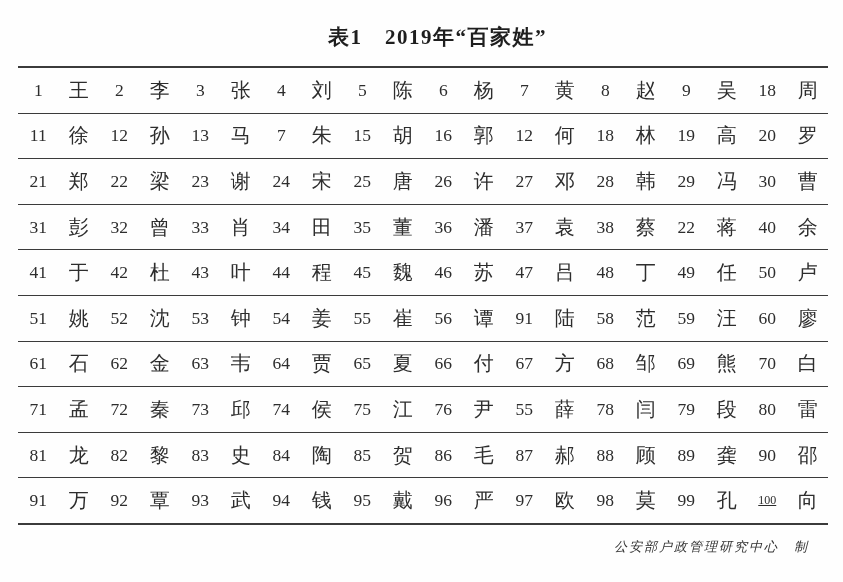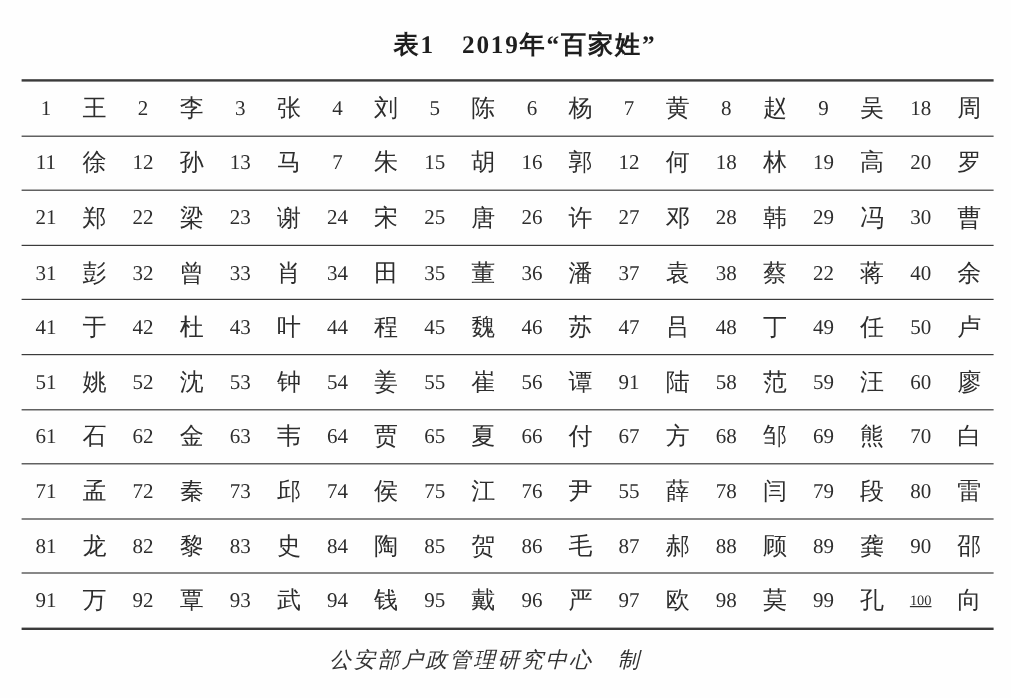--- a/index.html
+++ b/index.html
@@ -52,23 +52,23 @@
     font-size: 12px;
     text-decoration: underline;
   }
   .surname {
     text-align: center;
     font-size: 20px;
     color: #2d2d2d;
     letter-spacing: 0;
   }
   .credit {
-    text-align: center;
+    text-align: right;
     padding: 13px 34px 0 0;
-    font-size: 18px;
+    font-size: 13px;
     font-style: italic;
     letter-spacing: 2px;
     color: #333333;
   }
 </style>
 </head>
 <body>
 
 <div class="page">
   <div class="table-title">表1　2019年“百家姓”</div>

